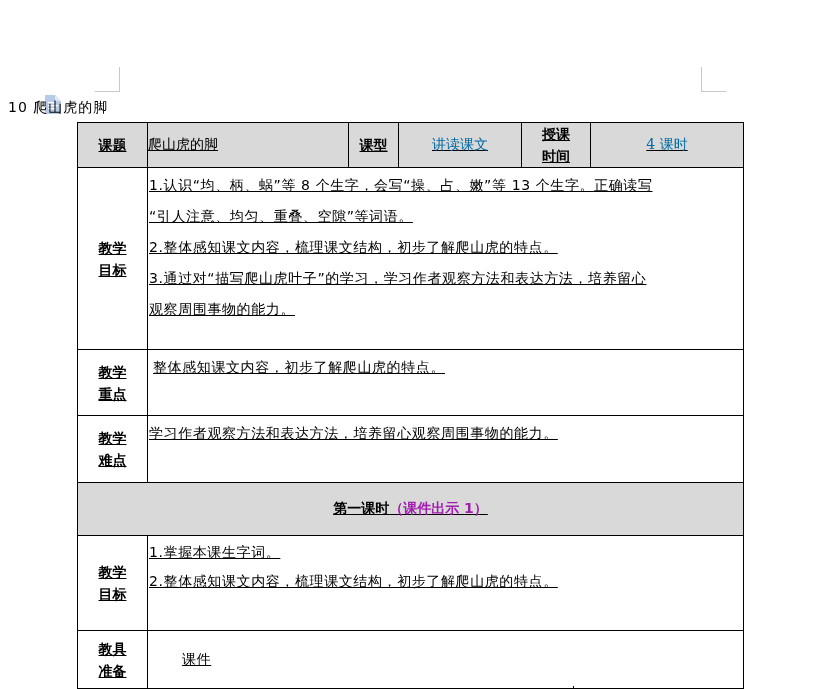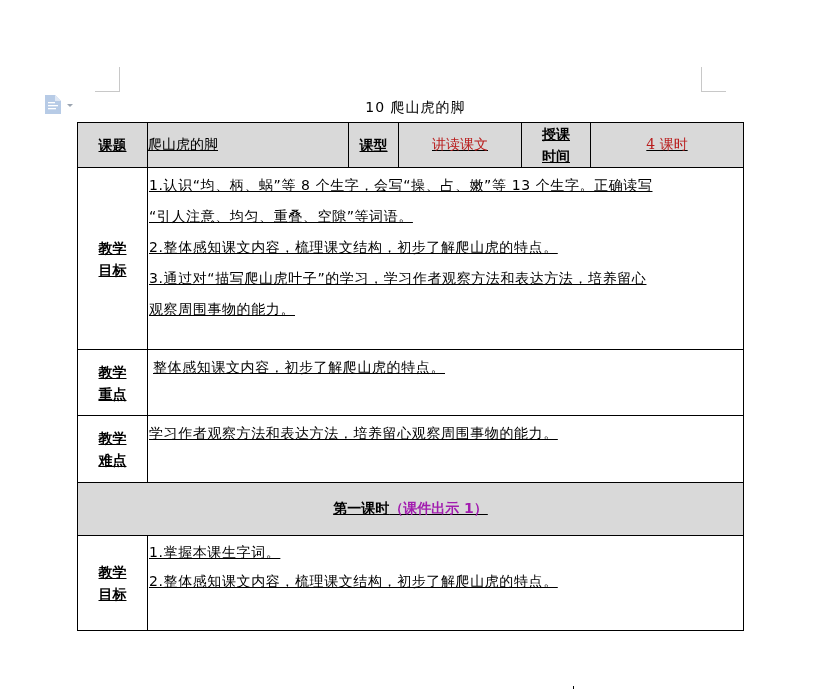--- a/index.html
+++ b/index.html
@@ -46,21 +46,20 @@
       border-right: 3px solid transparent;
       border-top: 3px solid #9aa4b0;
       margin-top: 2px;
     }
 
     .doc-title {
       position: absolute;
       left: 0;
       width: 823px;
       top: 99px;
-      text-align: center;
       font-size: 14px;
       letter-spacing: 1px;
       padding-left: 8px;
       box-sizing: border-box;
     }
 
     table.plan {
       position: absolute;
       left: 77px;
       top: 122px;
@@ -81,21 +80,21 @@
       font-weight: bold;
       font-size: 15px;
       line-height: 22px;
     }
     .hdr-value {
       text-align: left;
       font-size: 15px;
     }
     .serif-gray {
       font-family: "DejaVu Serif", "Liberation Serif", serif;
-      color: #b91c1c;
+      color: #0369a1;
       font-size: 18px;
       text-align: center;
     }
     .content {
       padding: 0 0 0 1px !important;
       vertical-align: top !important;
       line-height: 31px;
       font-size: 14px;
       letter-spacing: 0.6px;
     }
@@ -210,16 +209,23 @@
     <td class="label">
       <div>教学</div>
       <div>目标</div>
     </td>
     <td colspan="5" class="content" style="line-height:29px; padding-top:2px !important;">
       <div>1.掌握本课生字词。</div>
       <div>2.整体感知课文内容，梳理课文结构，初步了解爬山虎的特点。</div>
     </td>
   </tr>
 
+  <tr class="tools-row">
+    <td class="label">
+      <div>教具</div>
+      <div>准备</div>
+    </td>
+    <td colspan="5" class="content tools-text">课件</td>
+  </tr>
 </tbody>
   </table>
 
 <div class="bottom-divider"></div>
 
 </body></html>

